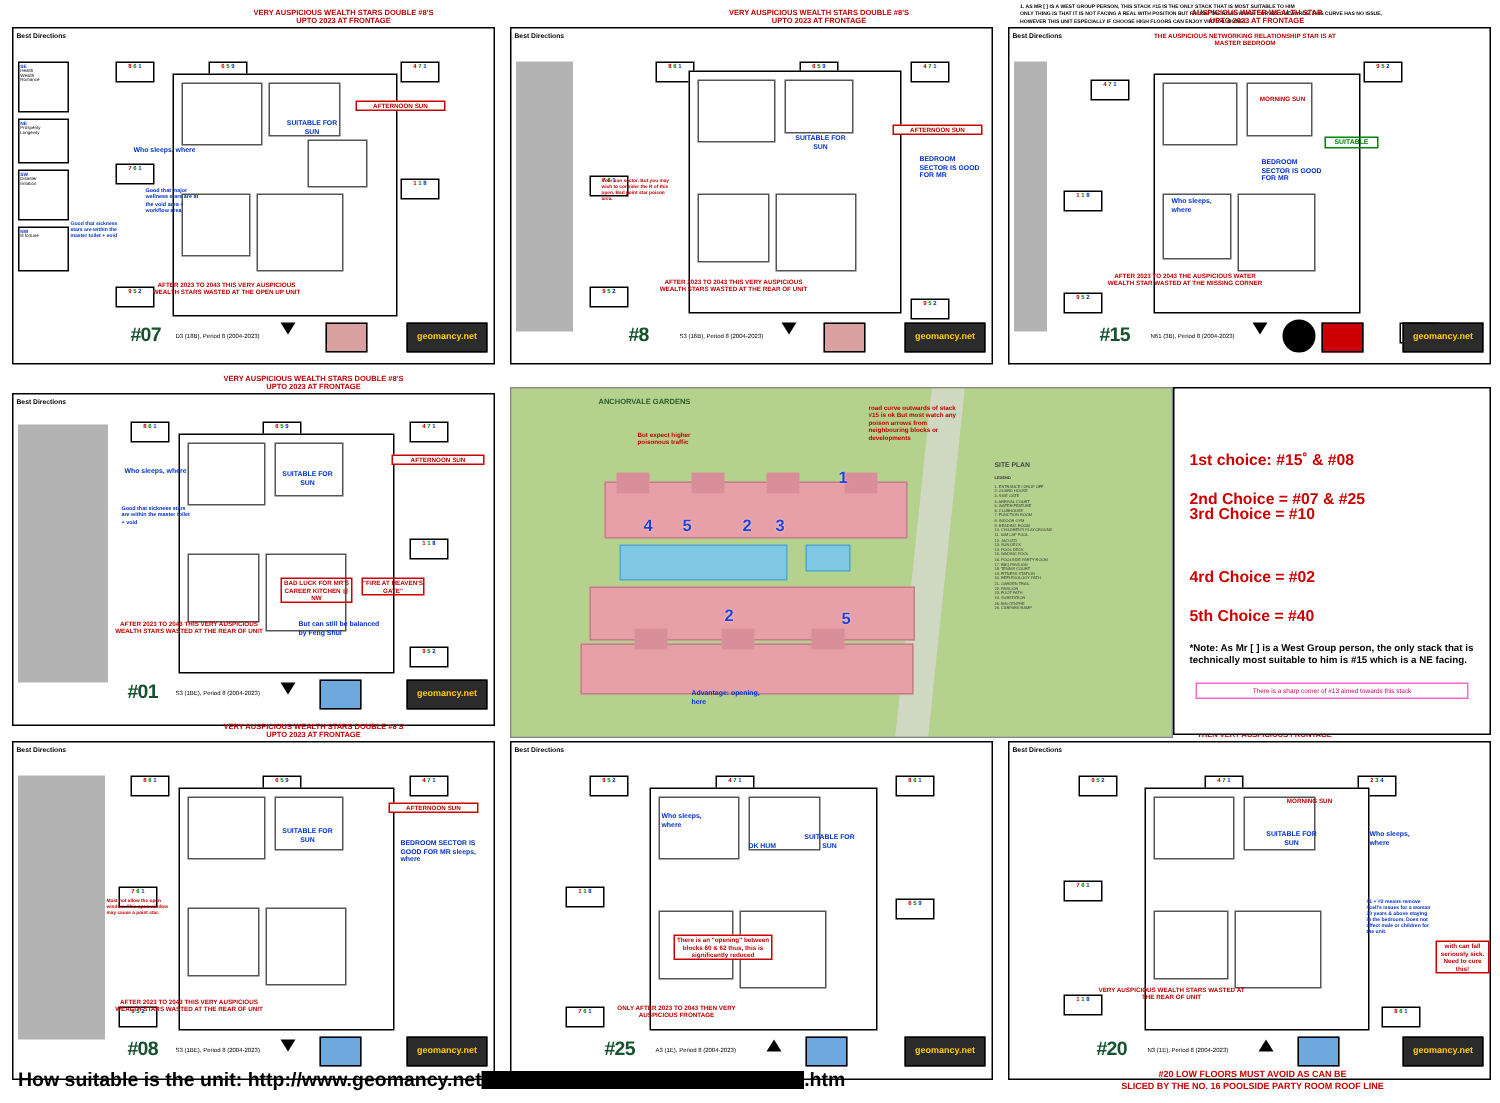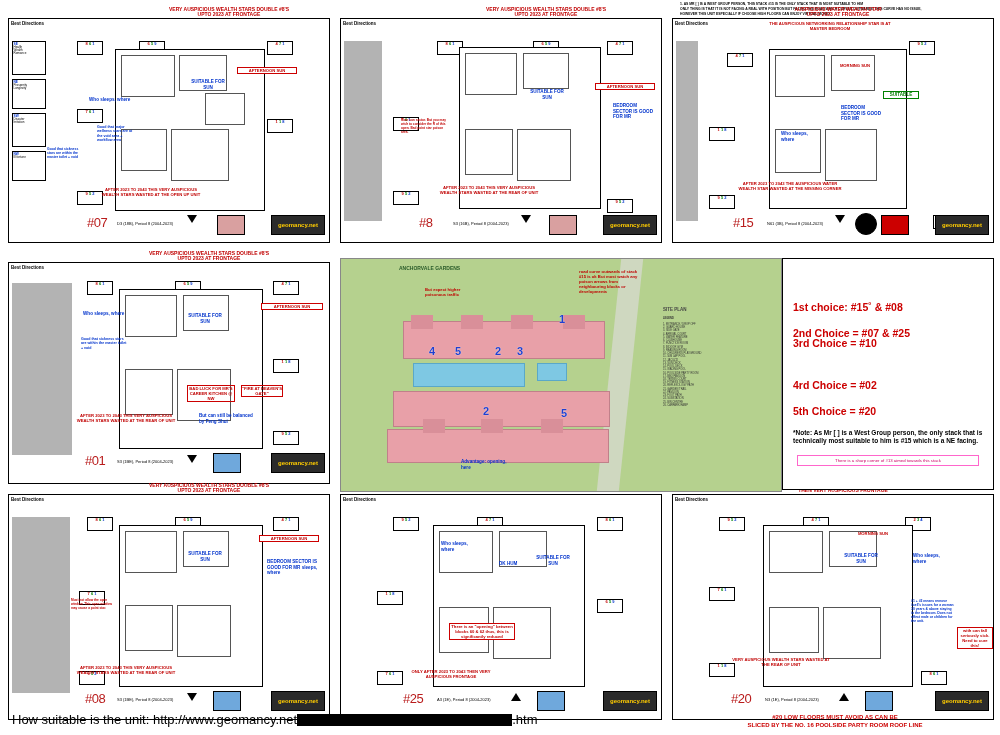--- a/index.html
+++ b/index.html
@@ -11,21 +11,21 @@
     overflow:hidden;
     font-size:5px;
     color:#000;
   }
   .panel{position:absolute;border:1px solid #000;background:#fff;box-sizing:border-box;}
   .hdr{position:absolute;left:0;right:0;top:0;text-align:center;font-size:5px;font-weight:bold;color:#c00000;line-height:1.15;}
   .bd{position:absolute;left:2px;top:2px;font-size:4.5px;font-weight:bold;color:#000;}
   .grayband{position:absolute;background:#b3b3b3;}
   .floor{position:absolute;border:1px solid #000;background:#fff;}
   .room{position:absolute;border:1px solid #555;background:#fff;}
-  .stackno{position:absolute;font-weight:normal;font-size:13px;color:#b91c1c;letter-spacing:-0.5px;}
+  .stackno{position:absolute;font-weight:bold;font-size:13px;color:#14532d;letter-spacing:-0.5px;}
   .stackmeta{position:absolute;font-size:4px;color:#000;}
   .redtxt{position:absolute;color:#c00000;font-weight:bold;font-size:4.2px;line-height:1.2;text-align:center;}
   .bluetxt{position:absolute;color:#0033cc;font-weight:bold;font-size:4.6px;line-height:1.2;}
   .blktxt{position:absolute;color:#000;font-size:4px;line-height:1.2;}
   .flagbox{position:absolute;border:1px solid #000;background:#fff;font-size:3px;line-height:1.05;padding:0.5px;box-sizing:border-box;}
   .flagbox .t{font-weight:bold;color:#0033cc;font-size:3.2px;}
   .starbox{position:absolute;border:1px solid #000;background:#fff;font-size:4px;font-weight:bold;text-align:center;box-sizing:border-box;line-height:1.05;}
   .starbox .r{color:#c00000;}
   .starbox .g{color:#008000;}
   .starbox .b{color:#0033cc;}
@@ -46,21 +46,21 @@
   .numtag{position:absolute;color:#1f3fd0;font-weight:bold;font-size:11px;text-shadow:0 0 1px #fff;}
   .sitetitle{position:absolute;font-size:4.5px;color:#444;font-weight:bold;}
   .legend{position:absolute;font-size:2.6px;line-height:1.25;color:#333;}
   
   .rank{position:absolute;left:782px;top:258px;width:212px;height:232px;border:1px solid #000;background:#fff;box-sizing:border-box;}
   .rank-title{position:absolute;left:8px;top:8px;width:150px;height:22px;background:#0000cc;color:#fff;font-size:13px;font-weight:bold;display:flex;align-items:center;justify-content:center;letter-spacing:0.5px;}
   .rank-item{position:absolute;left:10px;color:#cc0000;font-weight:bold;font-size:10.5px;}
   .rank-note{position:absolute;left:10px;top:158px;width:192px;font-size:6.5px;font-weight:bold;color:#000;line-height:1.25;}
   .rank-pink{position:absolute;left:14px;top:196px;width:182px;border:1px solid #ff66cc;color:#cc0066;font-size:4.3px;padding:2px;box-sizing:border-box;text-align:center;}
   
-  .caption{position:absolute;left:12px;bottom:4px;font-size:13px;font-weight:normal;color:#000;}
+  .caption{position:absolute;left:12px;bottom:4px;font-size:13px;font-weight:bold;color:#000;}
   .caption .redact{display:inline-block;background:#000;color:#000;width:215px;height:12px;vertical-align:-2px;}
   .footred{position:absolute;color:#cc0000;font-weight:bold;font-size:6px;text-align:center;line-height:1.2;}
 </style>
 </head>
 <body>
 
 <div class="blktxt" style="left:680px;top:2px;width:318px;font-size:3.4px;font-weight:bold;text-align:left;">1. AS MR [        ] IS A WEST GROUP PERSON, THIS STACK #15 IS THE ONLY STACK THAT IS MOST SUITABLE TO HIM</div>
 <div class="blktxt" style="left:680px;top:7px;width:318px;font-size:3.4px;font-weight:bold;">ONLY THING IS THAT IT IS NOT FACING A REAL WITH POSITION BUT FACING THE ROAD WHICH CURVES OUTWARDS. THIS CURVE HAS NO ISSUE,</div>
 <div class="blktxt" style="left:680px;top:12px;width:318px;font-size:3.4px;font-weight:bold;">HOWEVER THIS UNIT ESPECIALLY IF CHOOSE HIGH FLOORS CAN ENJOY VIRTUAL MONEY.</div>
 
@@ -340,21 +340,21 @@
   <div class="redtxt" style="left:84px;top:28px;width:52px;text-align:left;">But expect higher poisonous traffic</div>
   <div class="redtxt" style="left:238px;top:10px;width:60px;text-align:left;">road curve outwards of stack #15 is ok But most watch any poison arrows from neighbouring blocks or developments</div>
   <div class="bluetxt" style="left:120px;top:200px;width:50px;">Advantage: opening, here</div>
 </div>
 
 <div class="rank">
   <div class="rank-item" style="top:42px;">1st choice: #15˚ &amp; #08</div>
   <div class="rank-item" style="top:68px;">2nd Choice = #07 &amp; #25</div>
   <div class="rank-item" style="top:78px;">3rd Choice = #10</div>
   <div class="rank-item" style="top:120px;">4rd Choice = #02</div>
-  <div class="rank-item" style="top:146px;">5th Choice = #20</div>
+  <div class="rank-item" style="top:146px;">5th Choice = #40</div>
   <div class="rank-note" style="top:170px;">*Note: As Mr [    ] is a West Group person, the only stack that is technically most suitable to him is #15 which is a NE facing.</div>
   <div class="rank-pink">There is a sharp corner of #13 aimed towards this stack</div>
 </div>
 
 <div class="caption" style="left:12px;top:712px;">
   <span>How suitable is the unit: http://www.geomancy.net</span><span class="redact"></span><span>.htm</span>
 </div>
 <div class="footred" style="left:700px;top:714px;width:270px;">#20 LOW FLOORS MUST AVOID AS CAN BE</div>
 <div class="footred" style="left:700px;top:722px;width:270px;">SLICED BY THE NO. 16 POOLSIDE PARTY ROOM ROOF LINE</div>
 

